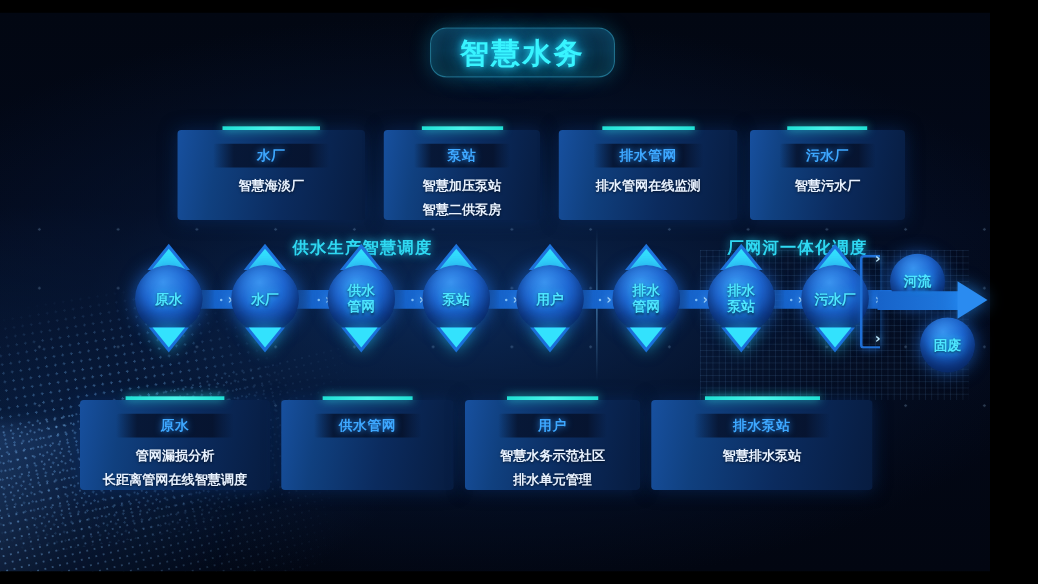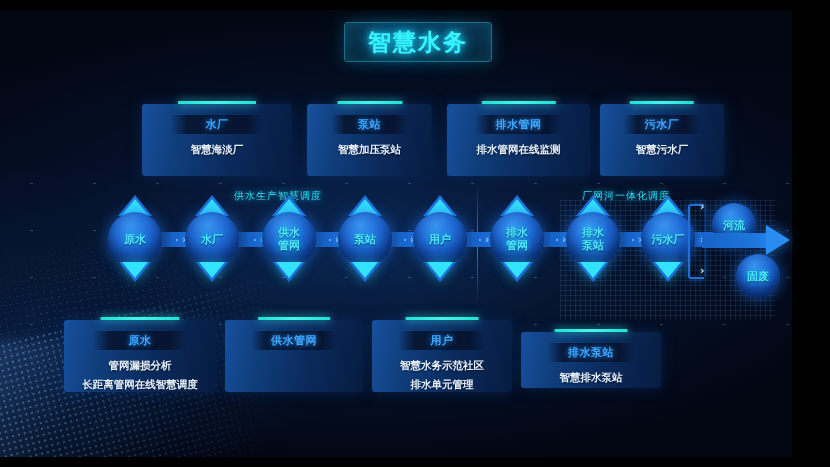--- a/index.html
+++ b/index.html
@@ -39,21 +39,21 @@
         background-image:linear-gradient(rgba(110,170,230,.16) 1px,transparent 1px),
                          linear-gradient(90deg,rgba(110,170,230,.16) 1px,transparent 1px);
         background-size:5px 5px;opacity:.75;}
   .sparks{position:absolute;left:0;top:150px;width:790px;height:200px;
         background-image:radial-gradient(rgba(170,215,255,.75) 1px, transparent 1.4px);
         background-size:63px 47px;opacity:.32;}
 
   
   .title-wrap{position:absolute;left:344px;top:22px;width:146px;height:38px;
       background:linear-gradient(180deg,#0b2c46 0%,#093048 45%,#06202f 100%);
-      border:1px solid #1f6f8c;border-radius:3px;
+      border:1px solid #1f6f8c;border-radius:13px;
       box-shadow:0 0 16px rgba(25,190,225,.30), inset 0 0 14px rgba(20,140,180,.35);
       display:flex;align-items:center;justify-content:center;}
   .title-txt{font-size:23px;font-weight:bold;letter-spacing:2px;color:#38f4ff;
       text-shadow:0 0 6px #22d8f5,0 0 14px #16a8d8,0 0 26px rgba(10,140,200,.8);}
 
   
   .card{position:absolute;border-radius:3px;
       background:linear-gradient(100deg,#17509f 0%,#10407f 22%,#0b2b5e 58%,#071c40 100%);
       box-shadow:0 0 14px rgba(10,50,110,.55);}
   .card .accent{position:absolute;top:-3px;left:50%;transform:translateX(-50%);
@@ -67,21 +67,21 @@
       text-shadow:0 0 6px rgba(40,150,255,.9);}
   .card .cbody{position:absolute;left:0;right:0;top:36px;text-align:center;}
   .card .cbody div{font-size:10.5px;color:#e8f2ff;line-height:19px;font-weight:bold;
       text-shadow:0 1px 2px rgba(0,0,0,.6);}
 
   
   .band{position:absolute;left:0;top:185px;width:792px;height:118px;}
   .band-sep{position:absolute;top:-2px;width:1px;height:122px;
       background:linear-gradient(180deg,rgba(90,170,255,0),rgba(120,200,255,.55),rgba(90,170,255,0));}
 
-  .seclabel{position:absolute;font-size:10px;font-weight:normal;color:#2fd9f2;letter-spacing:1px;
+  .seclabel{position:absolute;font-size:13px;font-weight:bold;color:#2fd9f2;letter-spacing:1px;
       text-shadow:0 0 7px rgba(30,200,235,.9);white-space:nowrap;}
 
   
   .node{position:absolute;width:54px;height:54px;}
   .node .ball{position:absolute;left:0;top:0;width:54px;height:54px;border-radius:50%;
       background:radial-gradient(circle at 42% 26%, #2f86e8 0%, #1c63d0 35%, #134aa8 62%, #0d3versi 100%);
       background:radial-gradient(circle at 42% 26%, #3a93ef 0%, #1f68d4 38%, #1249a6 68%, #0b3179 100%);
       box-shadow:0 0 14px rgba(30,110,220,.7), inset 0 -6px 12px rgba(4,20,60,.6);}
   .node .tip-b{position:absolute;left:50%;bottom:-16px;transform:translateX(-50%);
       width:0;height:0;border-left:16px solid transparent;border-right:16px solid transparent;
@@ -151,20 +151,21 @@
     </div>
   </div>
 
   <div class="card" style="left:307px;top:104px;width:125px;height:72px;">
     <div class="accent"></div>
     <div class="chead">
         <span>泵站</span>
       </div>
     <div class="cbody">
       <div>智慧加压泵站</div>
+      <div>智慧二供泵房</div>
     </div>
   </div>
 
   <div class="card" style="left:447px;top:104px;width:143px;height:72px;">
     <div class="accent"></div>
     <div class="chead">
         <span>排水管网</span>
       </div>
     <div class="cbody">
       <div>排水管网在线监测</div>
@@ -349,21 +350,21 @@
     <div class="accent"></div>
     <div class="chead">
         <span>用户</span>
       </div>
     <div class="cbody">
       <div>智慧水务示范社区</div>
       <div>排水单元管理</div>
     </div>
   </div>
 
-  <div class="card" style="left:521px;top:332px;width:140px;height:56px;">
+  <div class="card" style="left:521px;top:320px;width:140px;height:72px;padding-left:37px;">
     <div class="accent"></div>
     <div class="chead">
         <span>排水泵站</span>
       </div>
     <div class="cbody">
       <div>智慧排水泵站</div>
     </div>
   </div>
 
 </div>

